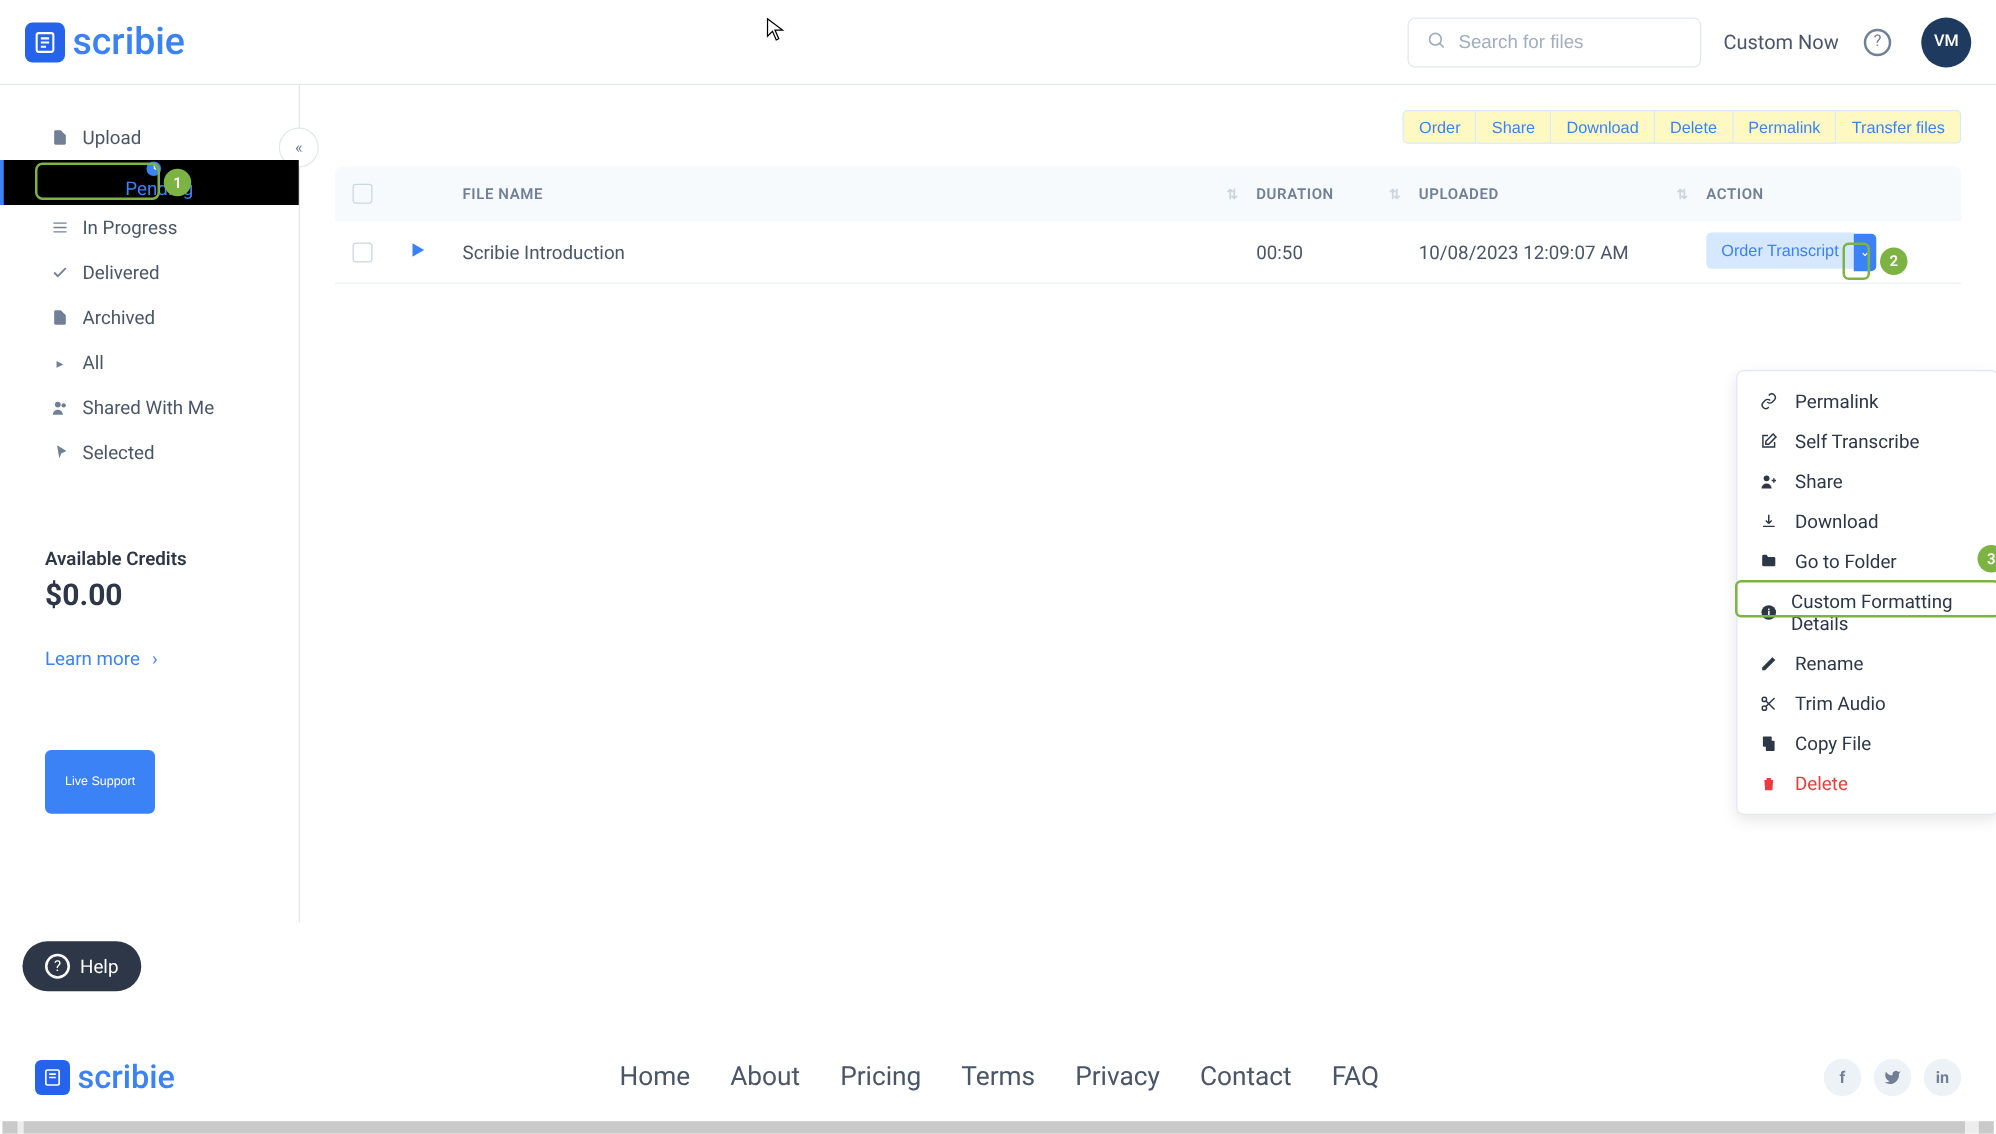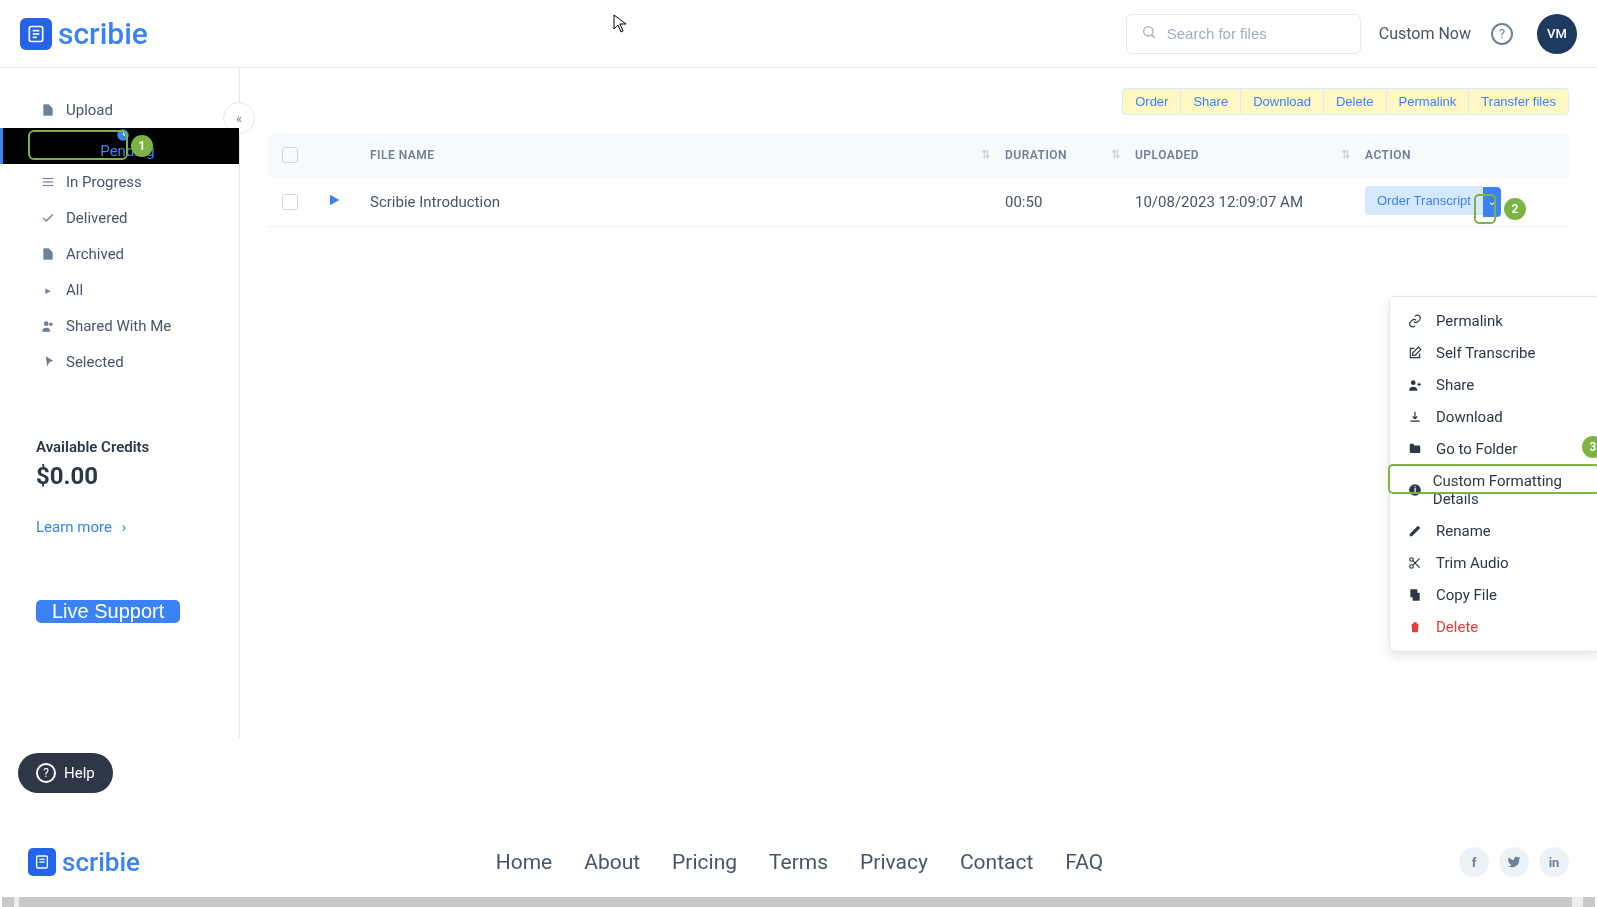--- a/index.html
+++ b/index.html
@@ -21,37 +21,37 @@
 .collapse-btn { position: absolute; top: 34px; right: -16px; width: 32px; height: 32px; border-radius: 50%; background: #fff; border: 1px solid #e2e8f0; display: flex; align-items: center; justify-content: center; cursor: pointer; font-size: 13px; color: #718096; }
 .nav-item { display: flex; align-items: center; height: 36px; padding: 0 24px 0 40px; cursor: pointer; font-size: 15px; color: #4a5568; position: relative; }
 .nav-item.active { background: #000000; color: #3b82f6; border-left: 3px solid #3b82f6; padding-left: 37px; flex-direction: column; }
 .nav-item .nav-icon { width: 16px; margin-right: 10px; display: inline-flex; align-items: center; justify-content: center; }
 .nav-highlight { position: absolute; border: 2px solid #7cb342; border-radius: 6px; pointer-events: none; }
 .step-badge { width: 22px; height: 22px; border-radius: 50%; background: #7cb342; color: #fff; font-size: 12px; font-weight: 600; display: flex; align-items: center; justify-content: center; position: absolute; }
 .credits-box { margin: 40px 20px 16px 36px; padding: 18px 0; }
 .credits-label { font-size: 15px; font-weight: 600; color: #2d3748; margin-bottom: 6px; }
 .credits-amount { font-size: 24px; font-weight: 700; color: #2d3748; margin-bottom: 28px; }
 .learn-more { color: #3b82f6; font-size: 15px; cursor: pointer; }
-.live-support { margin: 30px 0 0 36px; background: #3b82f6; color: #fff; border: none; padding: 0 16px; border-radius: 5px; font-size: 20px; cursor: pointer; }
+.live-support { margin: 30px 0 0 36px; background: #3b82f6; color: #fff; border: none; padding: 20px 16px; border-radius: 5px; font-size: 10px; cursor: pointer; }
 .content { flex: 1; padding: 20px 28px 0 28px; position: relative; }
 .action-bar { display: flex; justify-content: flex-end; margin-bottom: 18px; }
 .action-btn { background: #fef9c3; color: #3b82f6; border: 1px solid #d6e9ff; padding: 5px 12px; font-size: 13px; cursor: pointer; }
 .action-btn:first-child { border-radius: 4px 0 0 4px; }
 .action-btn:last-child { border-radius: 0 4px 4px 0; }
 .action-btn + .action-btn { border-left: none; }
 .table { width: 100%; }
 .table-header { display: flex; align-items: center; height: 44px; background: #f7fafc; border-radius: 6px 6px 0 0; padding: 0 14px; font-size: 12px; color: #718096; font-weight: 600; letter-spacing: 0.04em; }
 .col-check { width: 44px; }
 .col-play { width: 44px; }
 .col-name { flex: 1; }
 .col-duration { width: 130px; }
 .col-uploaded { width: 230px; }
 .col-action { width: 190px; }
 .sort-arrows { color: #cbd5e0; font-size: 11px; margin-left: auto; margin-right: 14px; }
-.col-header { display: flex; }
+.col-header { display: flex; align-items: center; }
 .table-row { display: flex; align-items: center; height: 50px; padding: 0 14px; border-bottom: 1px solid #edf2f7; font-size: 15px; color: #4a5568; }
 .checkbox { width: 16px; height: 16px; border: 1.5px solid #cbd5e0; border-radius: 3px; cursor: pointer; }
 .play-icon { color: #3b82f6; cursor: pointer; }
 .order-transcript-btn { background: #d6e8ff; color: #3b82f6; border: none; padding: 7px 12px; border-radius: 4px 0 0 4px; font-size: 13px; cursor: pointer; }
 .dropdown-toggle { background: #3b82f6; color: #fff; border: none; width: 18px; height: 30px; border-radius: 0 4px 4px 0; cursor: pointer; display: inline-flex; align-items: center; justify-content: center; font-size: 10px; }
 .dropdown-highlight { position: absolute; border: 2px solid #7cb342; border-radius: 5px; pointer-events: none; }
 .dropdown-menu { position: absolute; top: 228px; right: -2px; width: 210px; background: #fff; border: 1px solid #e2e8f0; border-radius: 6px; box-shadow: 0 4px 12px rgba(0,0,0,0.1); padding: 8px 0; z-index: 10; }
 .menu-item { display: flex; align-items: center; padding: 7px 18px; font-size: 15px; color: #2d3748; cursor: pointer; position: relative; }
 .menu-item.danger { color: #e53e3e; }
 .menu-item .menu-icon { width: 18px; margin-right: 10px; display: inline-flex; }

